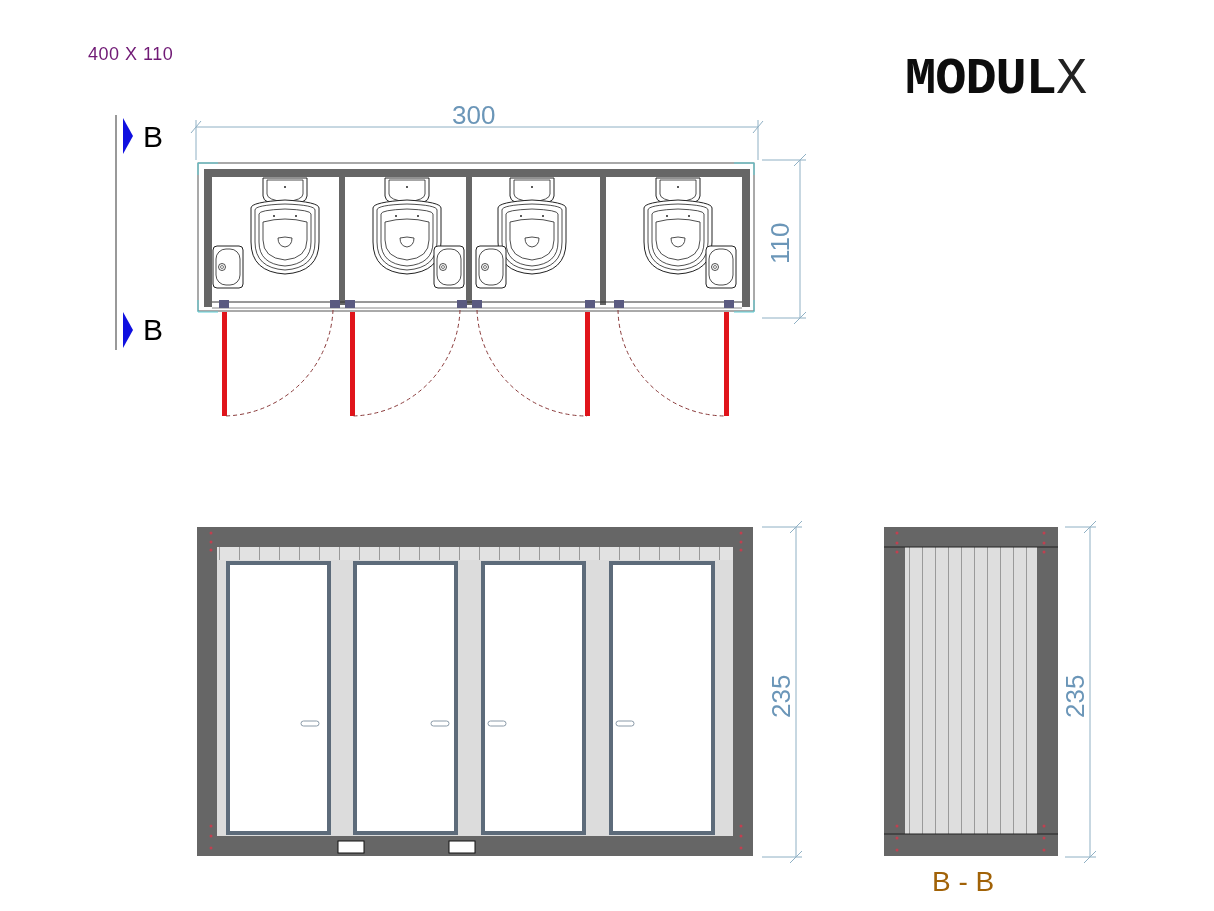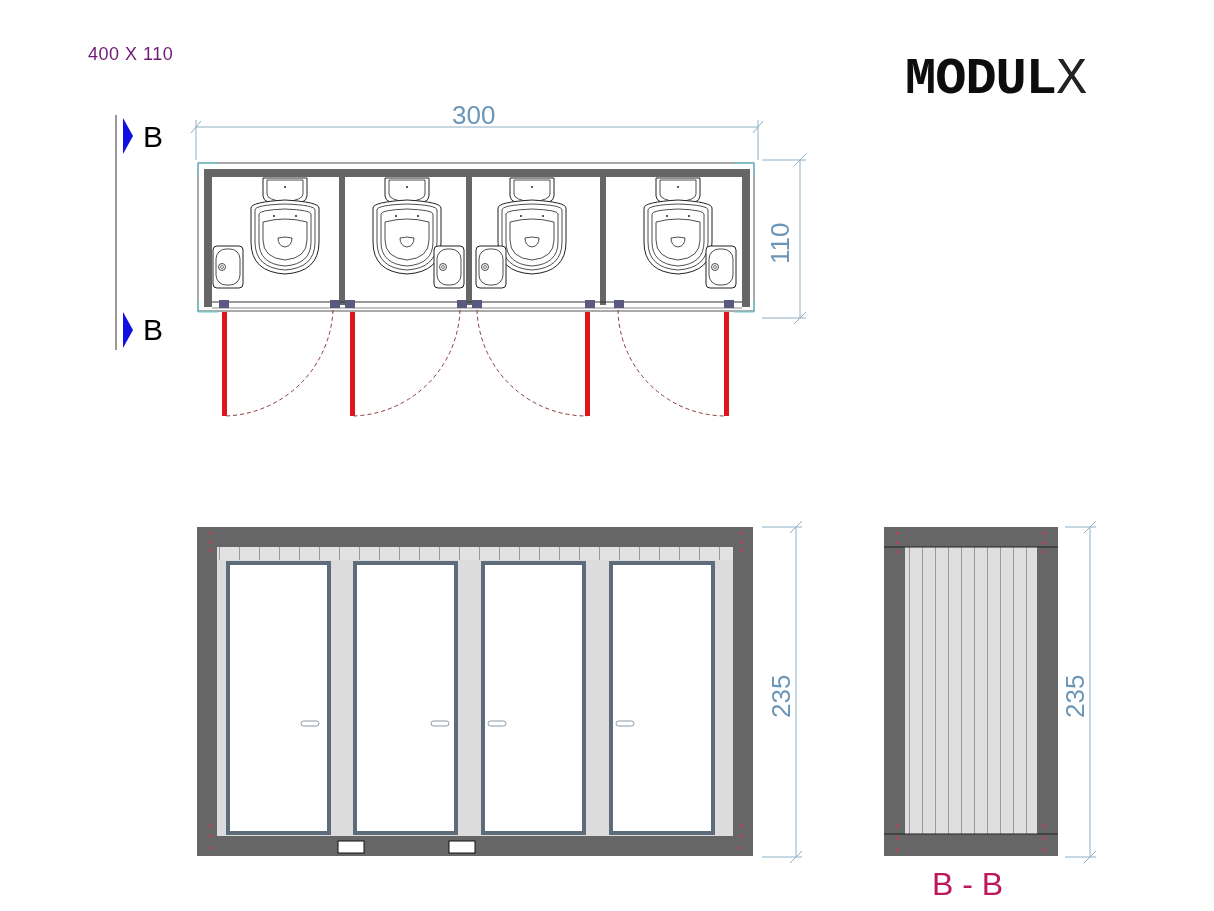--- a/index.html
+++ b/index.html
@@ -3,21 +3,21 @@
 <meta charset="utf-8">
 <style>
   html, body { margin:0; padding:0; background:#ffffff; }
   body { width:1214px; height:911px; position:relative; overflow:hidden; font-family:"Liberation Sans", sans-serif; }
   .abs { position:absolute; }
   .title { left:88px; top:28px; font-size:18px; color:#701a75; letter-spacing:0.5px;margin-top:16px; }
   .logo { left:905px; top:22px; font-size:52px; font-weight:bold; color:#0d0d0d; letter-spacing:-1px; font-family:Liberation Mono, monospace;margin-top:28px; }
   .logo .x { font-weight:normal; color:#222; }
   .dim-text { color:#6b96b8; font-size:26px; font-family:"Liberation Sans", sans-serif; }
   .section-label { font-size:30px; color:#000; }
-  .bb-label { left:932px; top:866px; font-size:32px; color:#be185d; }
+  .bb-label { left:932px; top:866px; font-size:28px; color:#a16207; }
   svg { position:absolute; left:0; top:0; }
 </style>
 </head>
 <body>
 
 <div class="abs title">400 X 110</div>
 <div class="abs logo"><span>MODUL</span><span class="x">X</span></div>
 
 <svg width="1214" height="911" viewBox="0 0 1214 911">
   <defs>

